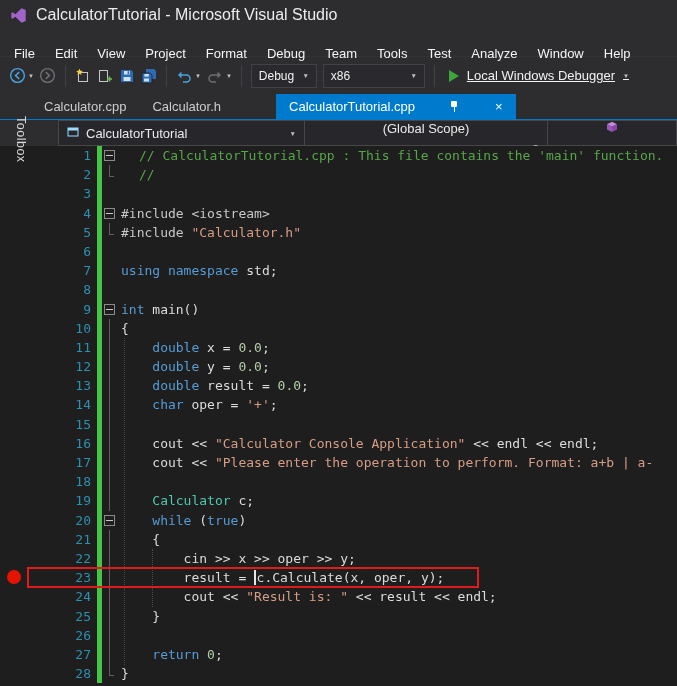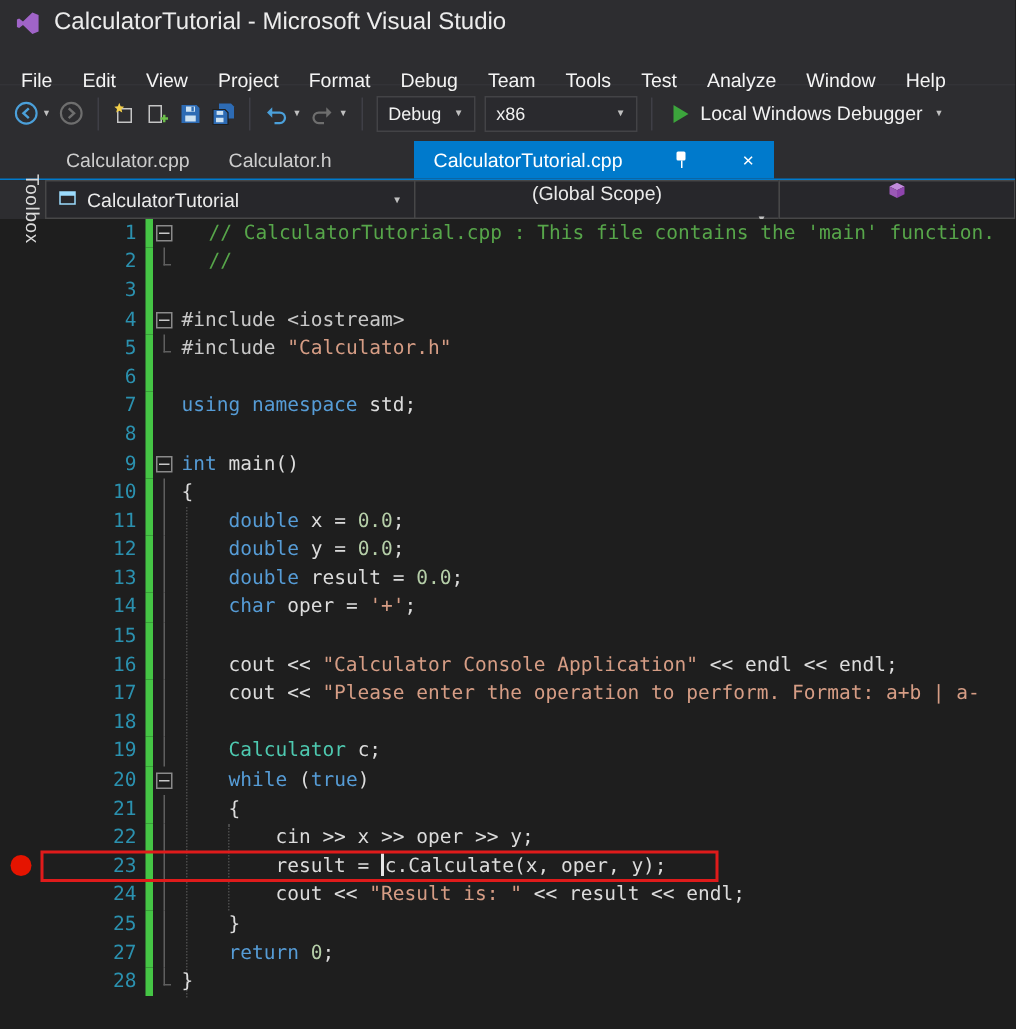--- a/index.html
+++ b/index.html
@@ -19,38 +19,38 @@
   
   .toolbar{height:38px;background:var(--chrome-bg,#2D2D30);display:flex;align-items:center;
            padding:0 6px;box-sizing:border-box;border-top:1px solid #333337;}
   .tbtn{width:22px;height:24px;display:flex;align-items:center;justify-content:center;}
   .mini-caret{font-size:6px;color:#C0C0C0;margin:0 3px 0 0;}
   .tsep{width:1px;height:22px;background:#3F3F46;margin:0 6px;}
   .toolbar-combo{height:24px;display:flex;align-items:center;box-sizing:border-box;border:1px solid #434346;
                  background:#2A2A2E;padding:0 7px;font-size:12px;color:#F1F1F1;margin:0 3px;}
   .combo-caret{margin-left:auto;font-size:6.5px;color:#C0C0C0;padding-left:8px;}
   .w-debug{width:66px;} .w-platform{width:102px;}
-  .run-button{display:flex;align-items:center;margin:0 8px;gap:8px;font-size:13px;color:#F1F1F1;}
+  .run-button{display:flex;align-items:center;margin:0 8px;gap:8px;font-size:13px;color:#F1F1F1;text-decoration:underline;}
   .play-icon{width:0;height:0;border-left:10px solid #3CA53C;border-top:6px solid transparent;border-bottom:6px solid transparent;}
 
   
   .tabbar{height:26px;background:var(--chrome-bg,#2D2D30);display:flex;align-items:stretch;
           padding-left:31px;box-sizing:border-box;border-bottom:1px solid var(--accent,#007ACC);}
   .tab{display:flex;align-items:center;padding:0 13px;font-size:13px;color:#CDCDCD;gap:7px;cursor:default;}
   .tab.active{background:var(--accent,#007ACC);color:#FFFFFF;margin-left:42px;gap:34px;}
   .close-icon{font-size:13px;line-height:1;color:#FFFFFF;padding-left:1px;}
   .pin-icon{position:relative;width:11px;height:13px;display:inline-block;}
   .pin-icon::before{content:"";position:absolute;left:2px;top:1px;width:6px;height:6px;background:#FFFFFF;border-radius:1px;}
   .pin-icon::after{content:"";position:absolute;left:4.5px;top:7px;width:1.5px;height:5px;background:#FFFFFF;}
 
   
   .navbar{height:26px;background:var(--chrome-bg,#2D2D30);display:flex;align-items:stretch;
           padding-left:30px;box-sizing:border-box;}
   .nav-combo{display:flex;align-items:center;border:1px solid #474748;background:#27272B;box-sizing:border-box;
-             padding:0 8px;font-size:13px;color:#EAEAEA;gap:7px;}
+             padding:0 8px;font-size:13px;color:#EAEAEA;gap:7px;margin-left:28px;}
   .nav-combo + .nav-combo{margin-left:-1px;flex-direction:column;}
   .nc-project{width:247px;} .nc-scope{width:244px;} .nc-member{flex:1;}
 
   
   .toolbox-tab{position:absolute;left:2px;top:97px;width:26px;height:84px;display:flex;justify-content:center;
                writing-mode:vertical-rl;font-size:12.5px;color:#DADADA;letter-spacing:0.5px;z-index:5;}
 
   
   .editor{position:relative;height:540px;background:var(--editor-bg,#1E1E1E);overflow:hidden;}
   .indent-guide{position:absolute;width:0;border-left:1px dotted #4A4A4A;z-index:0;}
@@ -455,20 +455,29 @@
           <div class="bp-margin"></div>
           <div class="line-num">25</div>
           <div class="change-bar"></div>
           <div class="fold-cell">
             <div class="fold-vline"></div>
           </div>
           <div class="code-cell"><span class="tok-plain">    }</span></div>
         </div>
         <div class="editor-row">
           <div class="bp-margin"></div>
+          <div class="line-num">26</div>
+          <div class="change-bar"></div>
+          <div class="fold-cell">
+            <div class="fold-vline"></div>
+          </div>
+          <div class="code-cell"></div>
+        </div>
+        <div class="editor-row">
+          <div class="bp-margin"></div>
           <div class="line-num">27</div>
           <div class="change-bar"></div>
           <div class="fold-cell">
             <div class="fold-vline"></div>
           </div>
           <div class="code-cell"><span class="tok-plain">    </span><span class="tok-keyword">return</span><span class="tok-plain"> </span><span class="tok-number">0</span><span class="tok-plain">;</span></div>
         </div>
         <div class="editor-row">
           <div class="bp-margin"></div>
           <div class="line-num">28</div>

